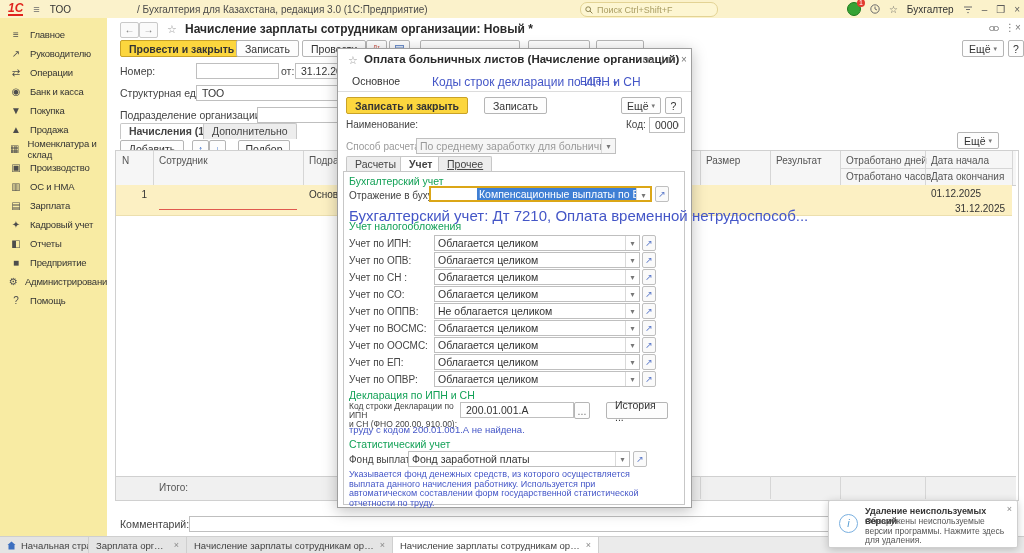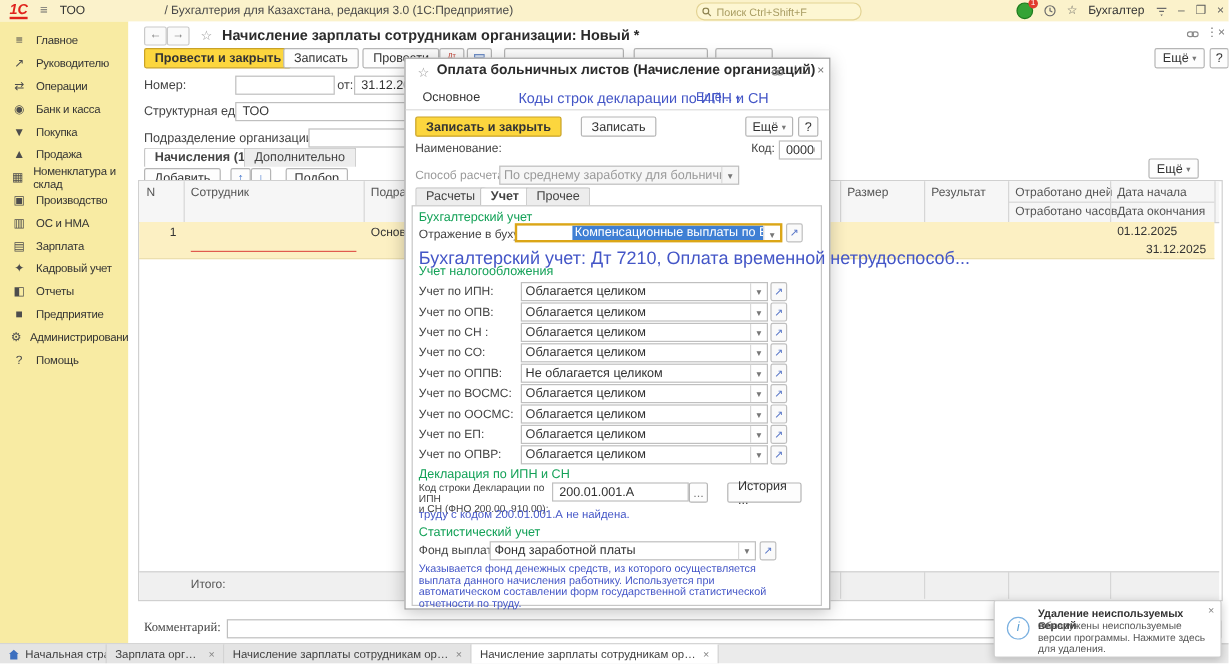--- a/index.html
+++ b/index.html
@@ -276,21 +276,21 @@
       <span class="abs" style="left:839px;top:52px;font-size:10px;">31.12.2025</span>
 
       <div class="abs" style="left:0;top:325px;width:900px;height:23px;background:#f0f0f0;border-top:1px solid #d0d0d0;"></div>
       <span class="abs" style="left:43px;top:331px;font-size:10px;color:#555;">Итого:</span>
       <div class="abs gridline" style="left:584px;top:325px;width:1px;height:23px;"></div>
       <div class="abs gridline" style="left:654px;top:325px;width:1px;height:23px;"></div>
       <div class="abs gridline" style="left:724px;top:325px;width:1px;height:23px;"></div>
       <div class="abs gridline" style="left:809px;top:325px;width:1px;height:23px;"></div>
     </div>
 
-    <span class="lbl abs" style="left:13px;top:500px;font-family:Liberation Serif, serif;">Комментарий:</span>
+    <span class="lbl abs" style="left:13px;top:500px;">Комментарий:</span>
     <span class="fld abs" style="left:82px;top:498px;width:804px;">
         <input style="">
       </span>
     <span class="btn abs" style="left:893px;top:498px;width:18px;padding:0;color:#777;">...</span>
   </div>
 
   <div id="dialog" class="abs">
 
     <span class="star abs" style="left:10px;top:5px;">☆</span>
     <span class="dlg-title abs" style="left:26px;top:4px;white-space:nowrap;">Оплата больничных листов (Начисление организаций)</span>
@@ -321,21 +321,21 @@
       </span>
 
     <span class="dlg-lbl abs" style="left:8px;top:92px;color:#9a9a9a;">Способ расчета:</span>
     <span class="combo abs" style="left:78px;top:89px;width:200px;background:#f6f6f6;">
         <span class="txt" style="color:#9a9a9a;">По среднему заработку для больничных</span>
         <span class="arr">▾</span>
       </span>
 
     <span class="tab abs" style="left:8px;top:107px;">Расчеты</span>
     <span class="tab active abs" style="left:62px;top:107px;">Учет</span>
-    <span class="tab abs" style="left:100px;top:107px;">Прочее</span>
+    <span class="tab abs" style="left:100px;top:107px;text-decoration:underline;">Прочее</span>
 
     <div class="abs" style="left:5px;top:122px;width:340px;height:332px;border:1px solid #c7c7c7;background:#fff;"></div>
 
     <span class="green-h abs" style="left:11px;top:126px;">Бухгалтерский учет</span>
     <span class="dlg-lbl abs" style="left:11px;top:141px;">Отражение в бухучете:</span>
     <span class="combo focus-combo abs" style="left:91px;top:137px;width:223px;">
         <span class="txt"><span class="sel">Компенсационные выплаты по Б/Л</span></span>
         <span class="arr">▾</span>
       </span>
     <span class="openbtn abs" style="left:317px;top:137px;">↗</span>

